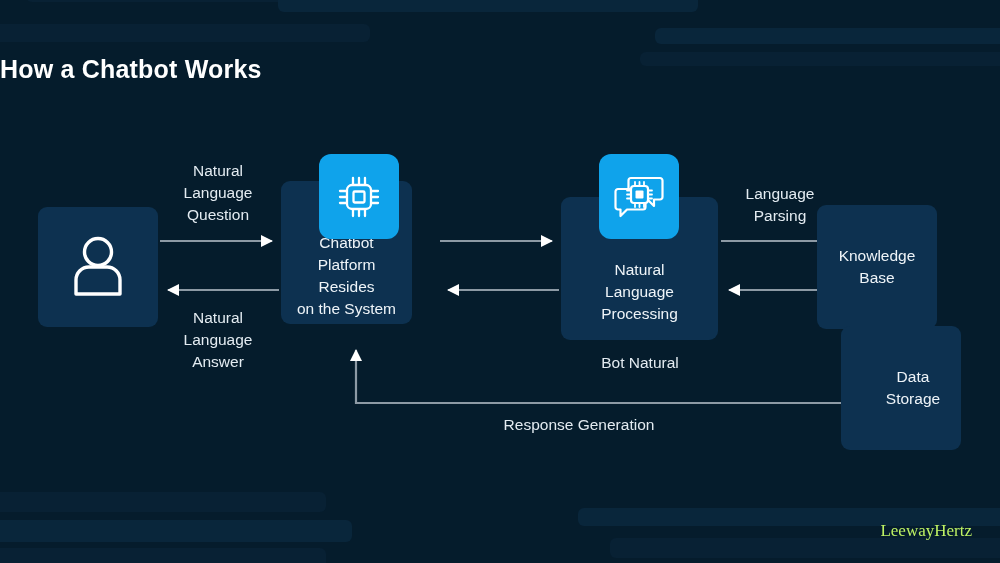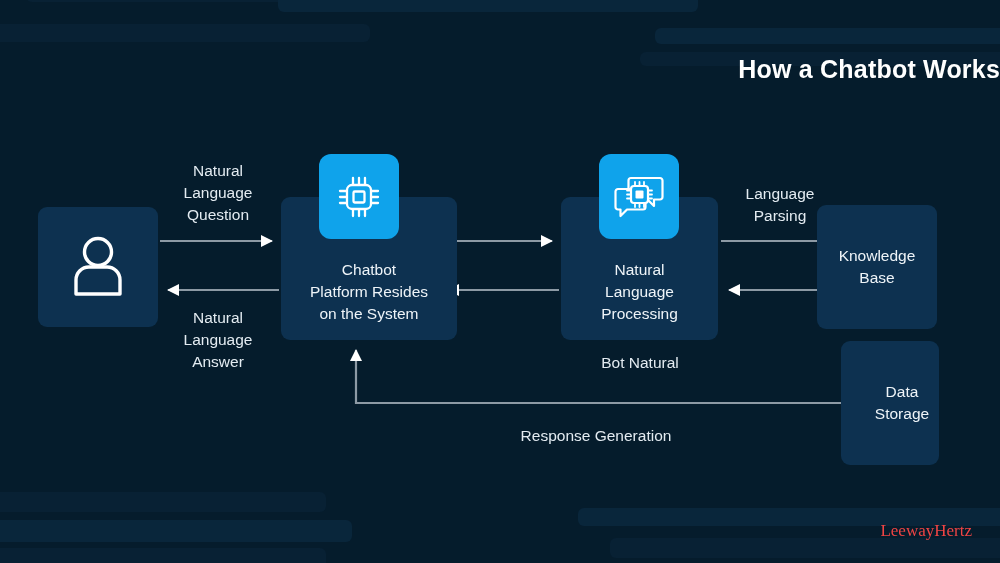--- a/index.html
+++ b/index.html
@@ -12,40 +12,40 @@
   #stage{position:absolute;left:0;top:0;width:1000px;height:563px;overflow:hidden;}
 
   
   .bgbar{position:absolute;background:#0a2539;border-radius:6px;}
   .bgbar.soft{background:#082134;}
   .bgbar.soft2{background:#09263b;}
 
   
   #title{
     position:absolute;left:0;top:55px;width:1000px;
-    text-align:right;color:#ffffff;
+    text-align:left;color:#ffffff;
     font-size:25px;font-weight:bold;letter-spacing:.2px;
   }
 
   
   .node{
     position:absolute;background:#0d3150;border-radius:9px;
     color:#eef4f8;display:flex;align-items:center;justify-content:center;
     text-align:center;line-height:22px;font-size:15.5px;
     box-sizing:border-box;
   }
   .node .lbl{display:block;padding:0 8px;white-space:pre-line;}
 
   #user-node{left:38px;top:207px;width:120px;height:120px;}
-  #chatbot-node{left:281px;top:197px;width:176px;height:143px;}
+  #chatbot-node{left:281px;top:181px;width:131px;height:143px;}
   #chatbot-node .lbl{padding-top:46px;}
   #nlp-node{left:561px;top:197px;width:157px;height:143px;}
   #nlp-node .lbl{padding-top:46px;}
   #kb-node{left:817px;top:205px;width:120px;height:124px;}
-  #ds-node{left:841px;top:341px;width:98px;height:124px;padding-left:24px;}
+  #ds-node{left:841px;top:326px;width:120px;height:124px;padding-left:24px;}
 
   
   .iconcard{
     position:absolute;background:#0fa3eb;border-radius:12px;
     display:flex;align-items:center;justify-content:center;
   }
   #chip-card{left:319px;top:154px;width:80px;height:85px;}
   #nlp-card{left:599px;top:154px;width:80px;height:85px;}
 
   
@@ -53,26 +53,26 @@
 
   
   .elabel{
     position:absolute;color:#e3ebf1;font-size:15.5px;line-height:22px;
     text-align:center;white-space:pre-line;
   }
   #lbl-nlq{left:148px;top:160px;width:140px;}
   #lbl-nla{left:148px;top:307px;width:140px;}
   #lbl-lp{left:712px;top:183px;width:136px;}
   #lbl-bot{left:540px;top:352px;width:200px;}
-  #lbl-rg{left:456px;top:414px;width:280px;margin-top:11px;}
+  #lbl-rg{left:439px;top:414px;width:280px;}
 
   
   #watermark{
     position:absolute;right:28px;top:521px;
-    color:#ef4444;font-family:"Liberation Serif", serif;font-size:17px;
+    color:#bef264;font-family:"Liberation Serif", serif;font-size:17px;
   }
 
   svg.edges{position:absolute;left:0;top:0;width:1000px;height:563px;}
 </style>
 </head>
 <body>
 
 <div id="stage">
 
   <div class="bgbar soft" style="left:26px;  top:-26px; width:370px; height:28px;"></div>

